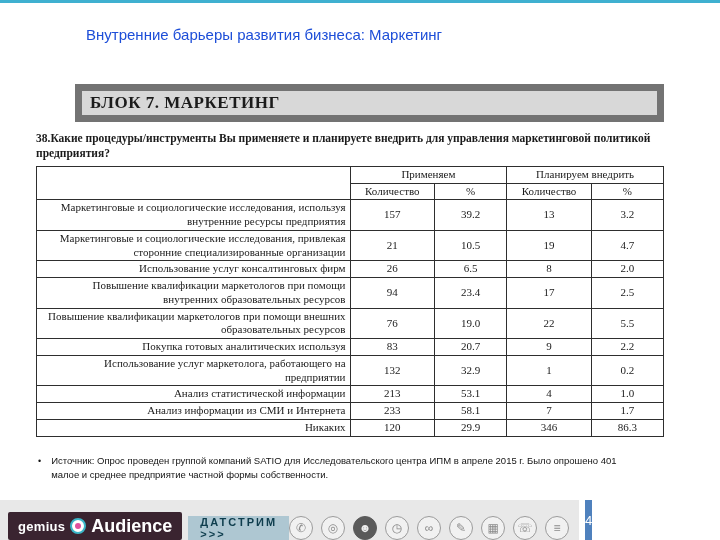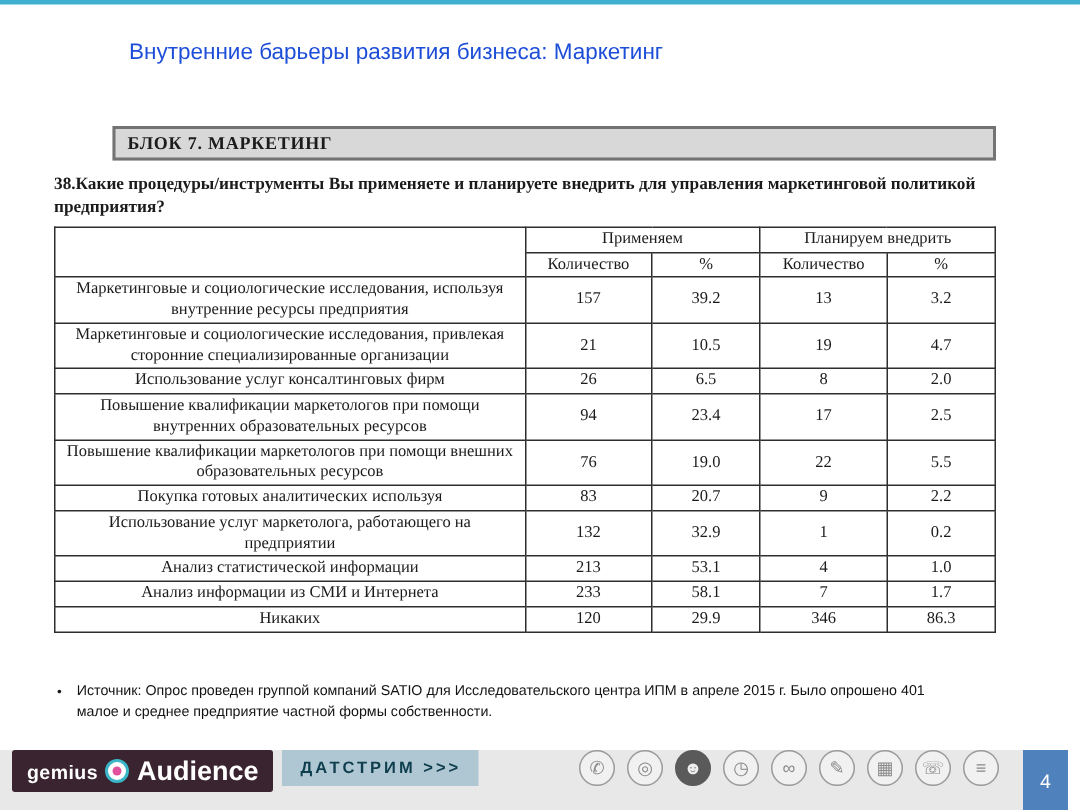--- a/index.html
+++ b/index.html
@@ -10,44 +10,44 @@
   .top-line{position:absolute;top:0;left:0;width:720px;height:3px;background:#3fb0d0;}
   .slide-title{
     position:absolute;top:26px;left:38px;font-size:15px;font-weight:normal;color:#1d4ed8;margin-left:48px;
   }
   
   .scan{
     position:absolute;top:84px;left:36px;width:628px;
     font-family:"Liberation Serif",serif;color:#1b1b1b;
   }
   .block-bar{
-    margin-left:39px;background:#d8d8d8;border:2px solid #737373;
-    padding:2px 8px;font-weight:bold;font-size:12px;letter-spacing:.5px;
+    margin-left:39px;background:#d8d8d8;border:7px solid #737373;
+    padding:2px 8px;font-weight:bold;font-size:17px;letter-spacing:.5px;
   }
   .question{margin-top:9px;font-weight:bold;font-size:11.5px;line-height:1.3;}
   table.scan-table{
     width:100%;border-collapse:collapse;margin-top:5px;font-size:11px;
   }
   table.scan-table th, table.scan-table td{
     border:1px solid #2e2e2e;padding:1px 4px;line-height:1.25;vertical-align:middle;
   }
   table.scan-table th{font-weight:normal;text-align:center;}
-  td.lbl{text-align:center;}
+  td.lbl{text-align:right;}
   td.val{text-align:center;}
   th.blank{border-top:none;border-left:none;}
   
   .source{
     position:absolute;top:454px;left:38px;width:600px;display:flex;gap:10px;
     font-size:9.5px;line-height:1.5;color:#141414;
   }
   .source .bullet{font-size:9px;padding-top:1px;}
   
   .bottom-bar{
-    position:absolute;left:0;top:500px;width:712px;height:40px;background:#e8e8e8;
-    display:flex;align-items:flex-start;
+    position:absolute;left:0;top:500px;width:579px;height:40px;background:#e8e8e8;
+    display:flex;align-items:flex-end;
   }
   .gemius{
     margin-left:8px;background:#3a2430;color:#ffffff;height:28px;
     display:flex;align-items:center;gap:5px;padding:0 10px;border-radius:2px;
   }
   .gemius .g1{font-weight:bold;font-size:13px;letter-spacing:.3px;}
   .gemius .g2{font-size:18px;font-weight:bold;}
   .logo-circle{
     width:12px;height:12px;border-radius:50%;border:2px solid #3ab6c8;
     position:relative;background:#ffffff;display:inline-block;

